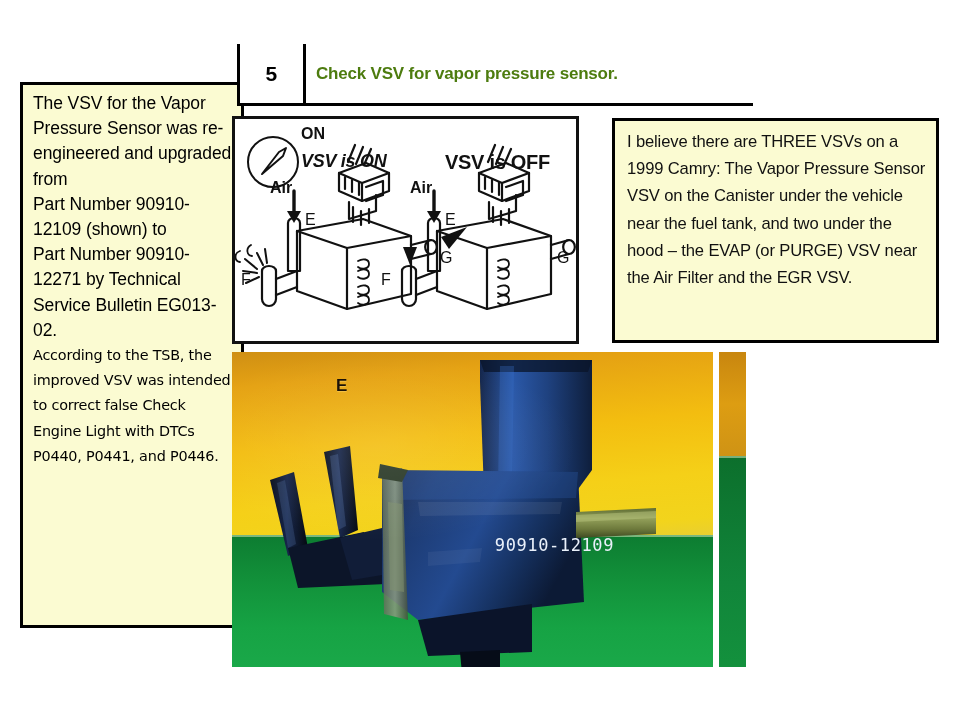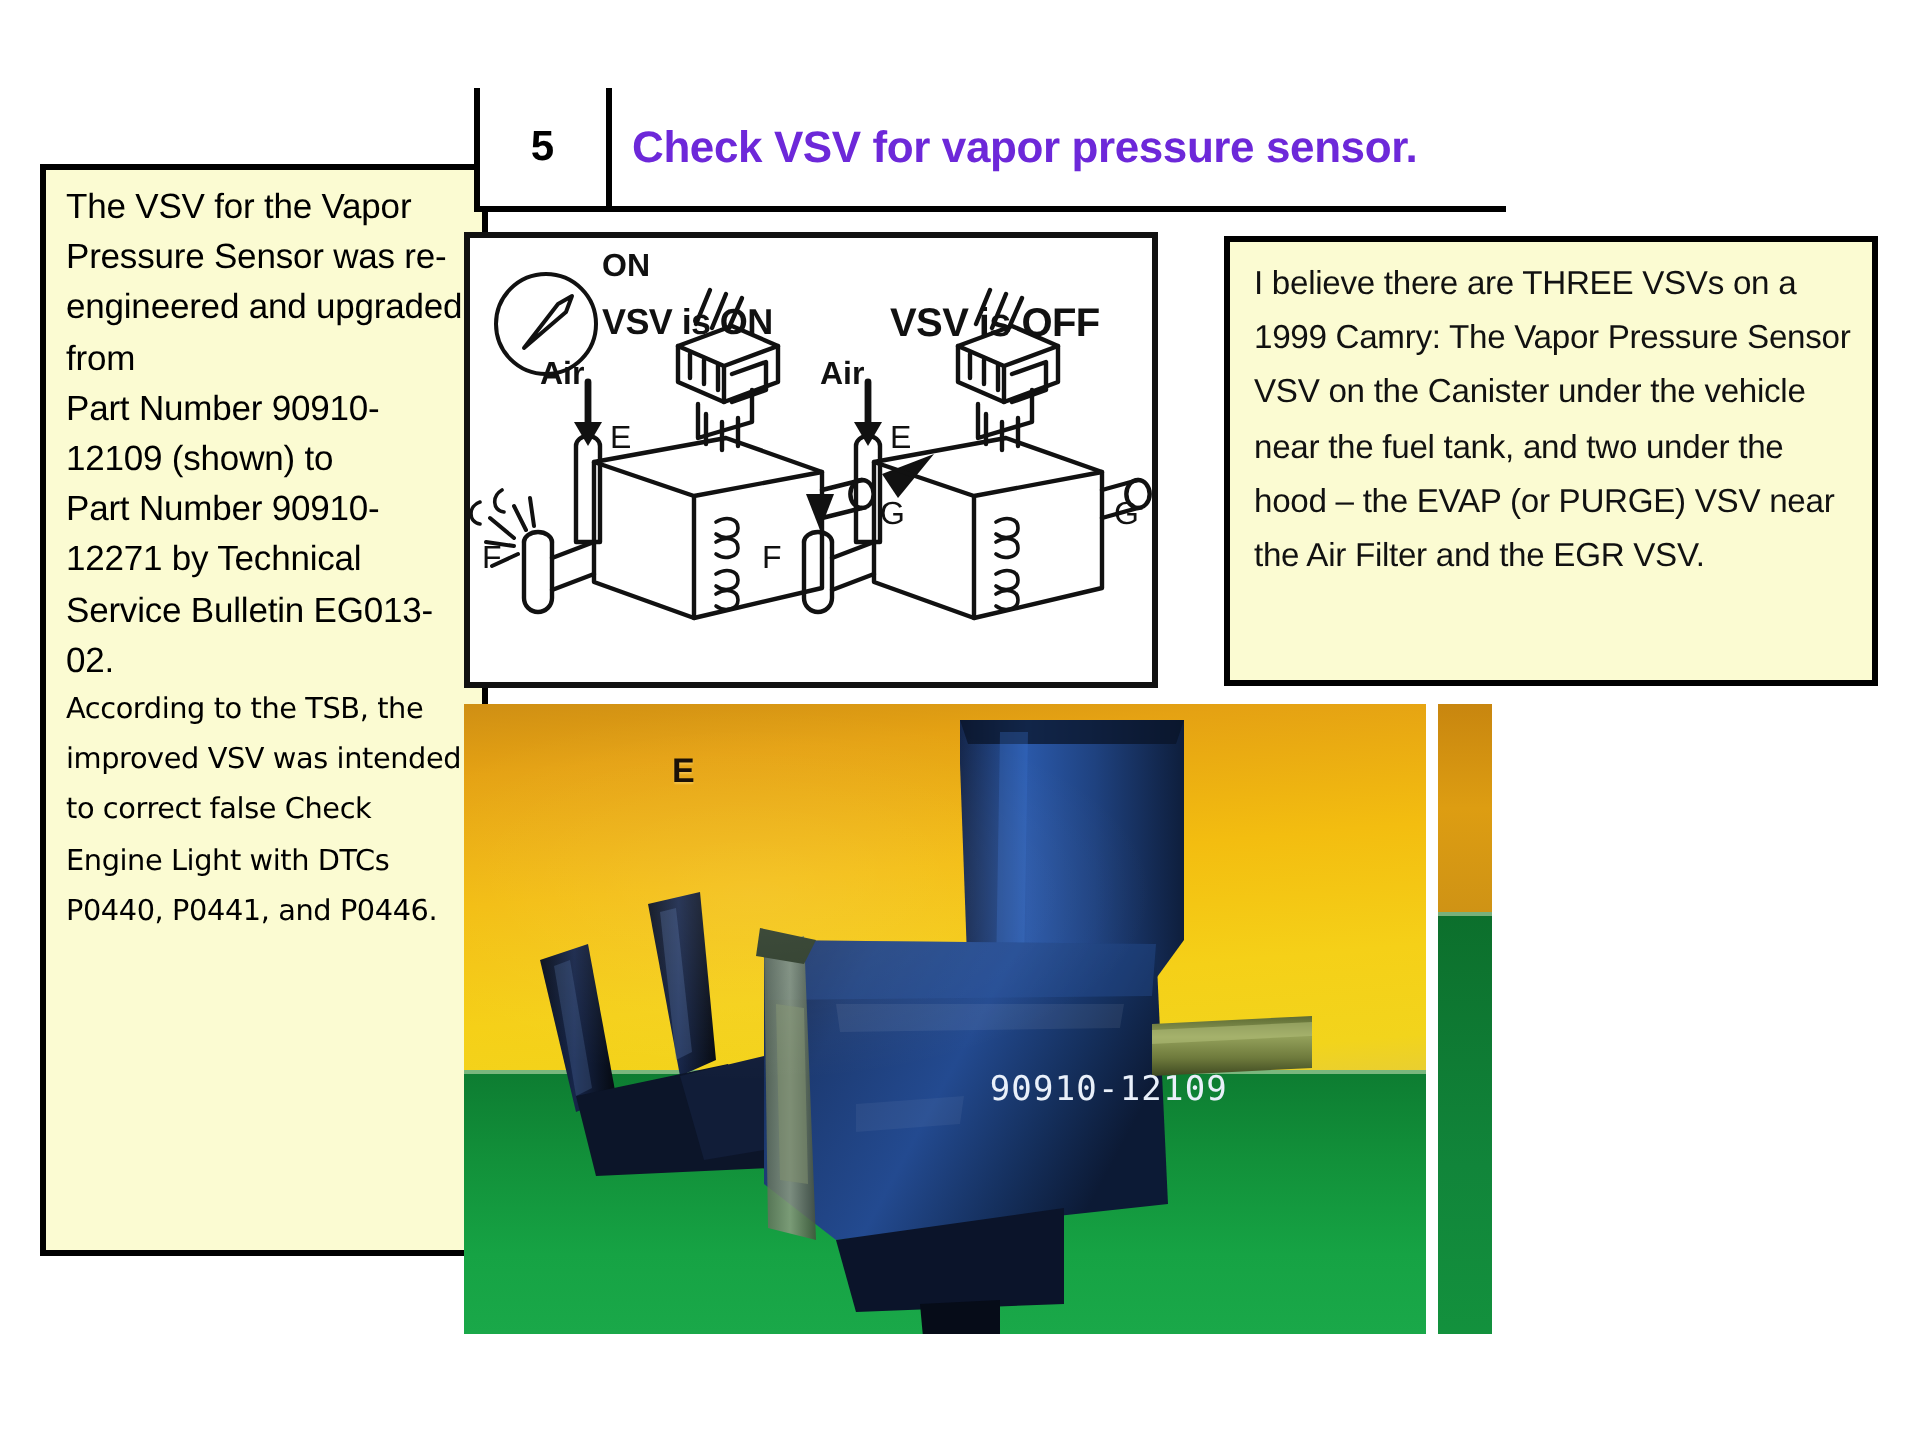--- a/index.html
+++ b/index.html
@@ -92,23 +92,23 @@
     color: #000;
     letter-spacing: 0.5px;
   }
   #manual-header .step-title {
     position: absolute;
     left: 76px;
     top: 0;
     height: 100%;
     display: flex;
     align-items: center;
-    font-size: 22px;
+    font-size: 17px;
     font-weight: bold;
-    color: #6d28d9;
+    color: #4d7c0f;
     letter-spacing: -0.2px;
   }
 
   
   #vsv-diagram {
     position: absolute;
     left: 232px;
     top: 116px;
     width: 347px;
     height: 228px;
@@ -280,21 +280,21 @@
       <path d="M334 121 A5 6 0 0 0 334 135"></path>
 
       <path d="M199 72 L199 96" stroke-width="3.4"></path>
       <path d="M192 92 L199 104 L206 92 Z" fill="#111" stroke="none"></path>
 
       <path d="M168 128 L175 146 L182 128 Z" fill="#111" stroke="none"></path>
     </g>
   </svg>
 
   <div style="position:absolute;left:66px;top:6px;font-size:16px;font-weight:bold;color:#111;">ON</div>
-  <div style="position:absolute;left:66px;top:32px;font-size:18px;font-weight:bold;color:#111;letter-spacing:-0.3px;">VSV is ON</div>
+  <div style="position:absolute;left:66px;top:32px;font-size:18px;font-weight:bold;color:#111;letter-spacing:-0.3px;font-style:italic;">VSV is ON</div>
   <div style="position:absolute;left:210px;top:32px;font-size:20px;font-weight:bold;color:#111;letter-spacing:-0.3px;">VSV is OFF</div>
 
   <div style="position:absolute;left:35px;top:60px;font-size:16px;font-weight:bold;color:#111;">Air</div>
   <div style="position:absolute;left:175px;top:60px;font-size:16px;font-weight:bold;color:#111;">Air</div>
 
   <div style="position:absolute;left:70px;top:92px;font-size:16px;color:#111;">E</div>
   <div style="position:absolute;left:6px;top:152px;font-size:16px;color:#111;">F</div>
   <div style="position:absolute;left:205px;top:130px;font-size:16px;color:#111;">G</div>
 
   <div style="position:absolute;left:210px;top:92px;font-size:16px;color:#111;">E</div>

